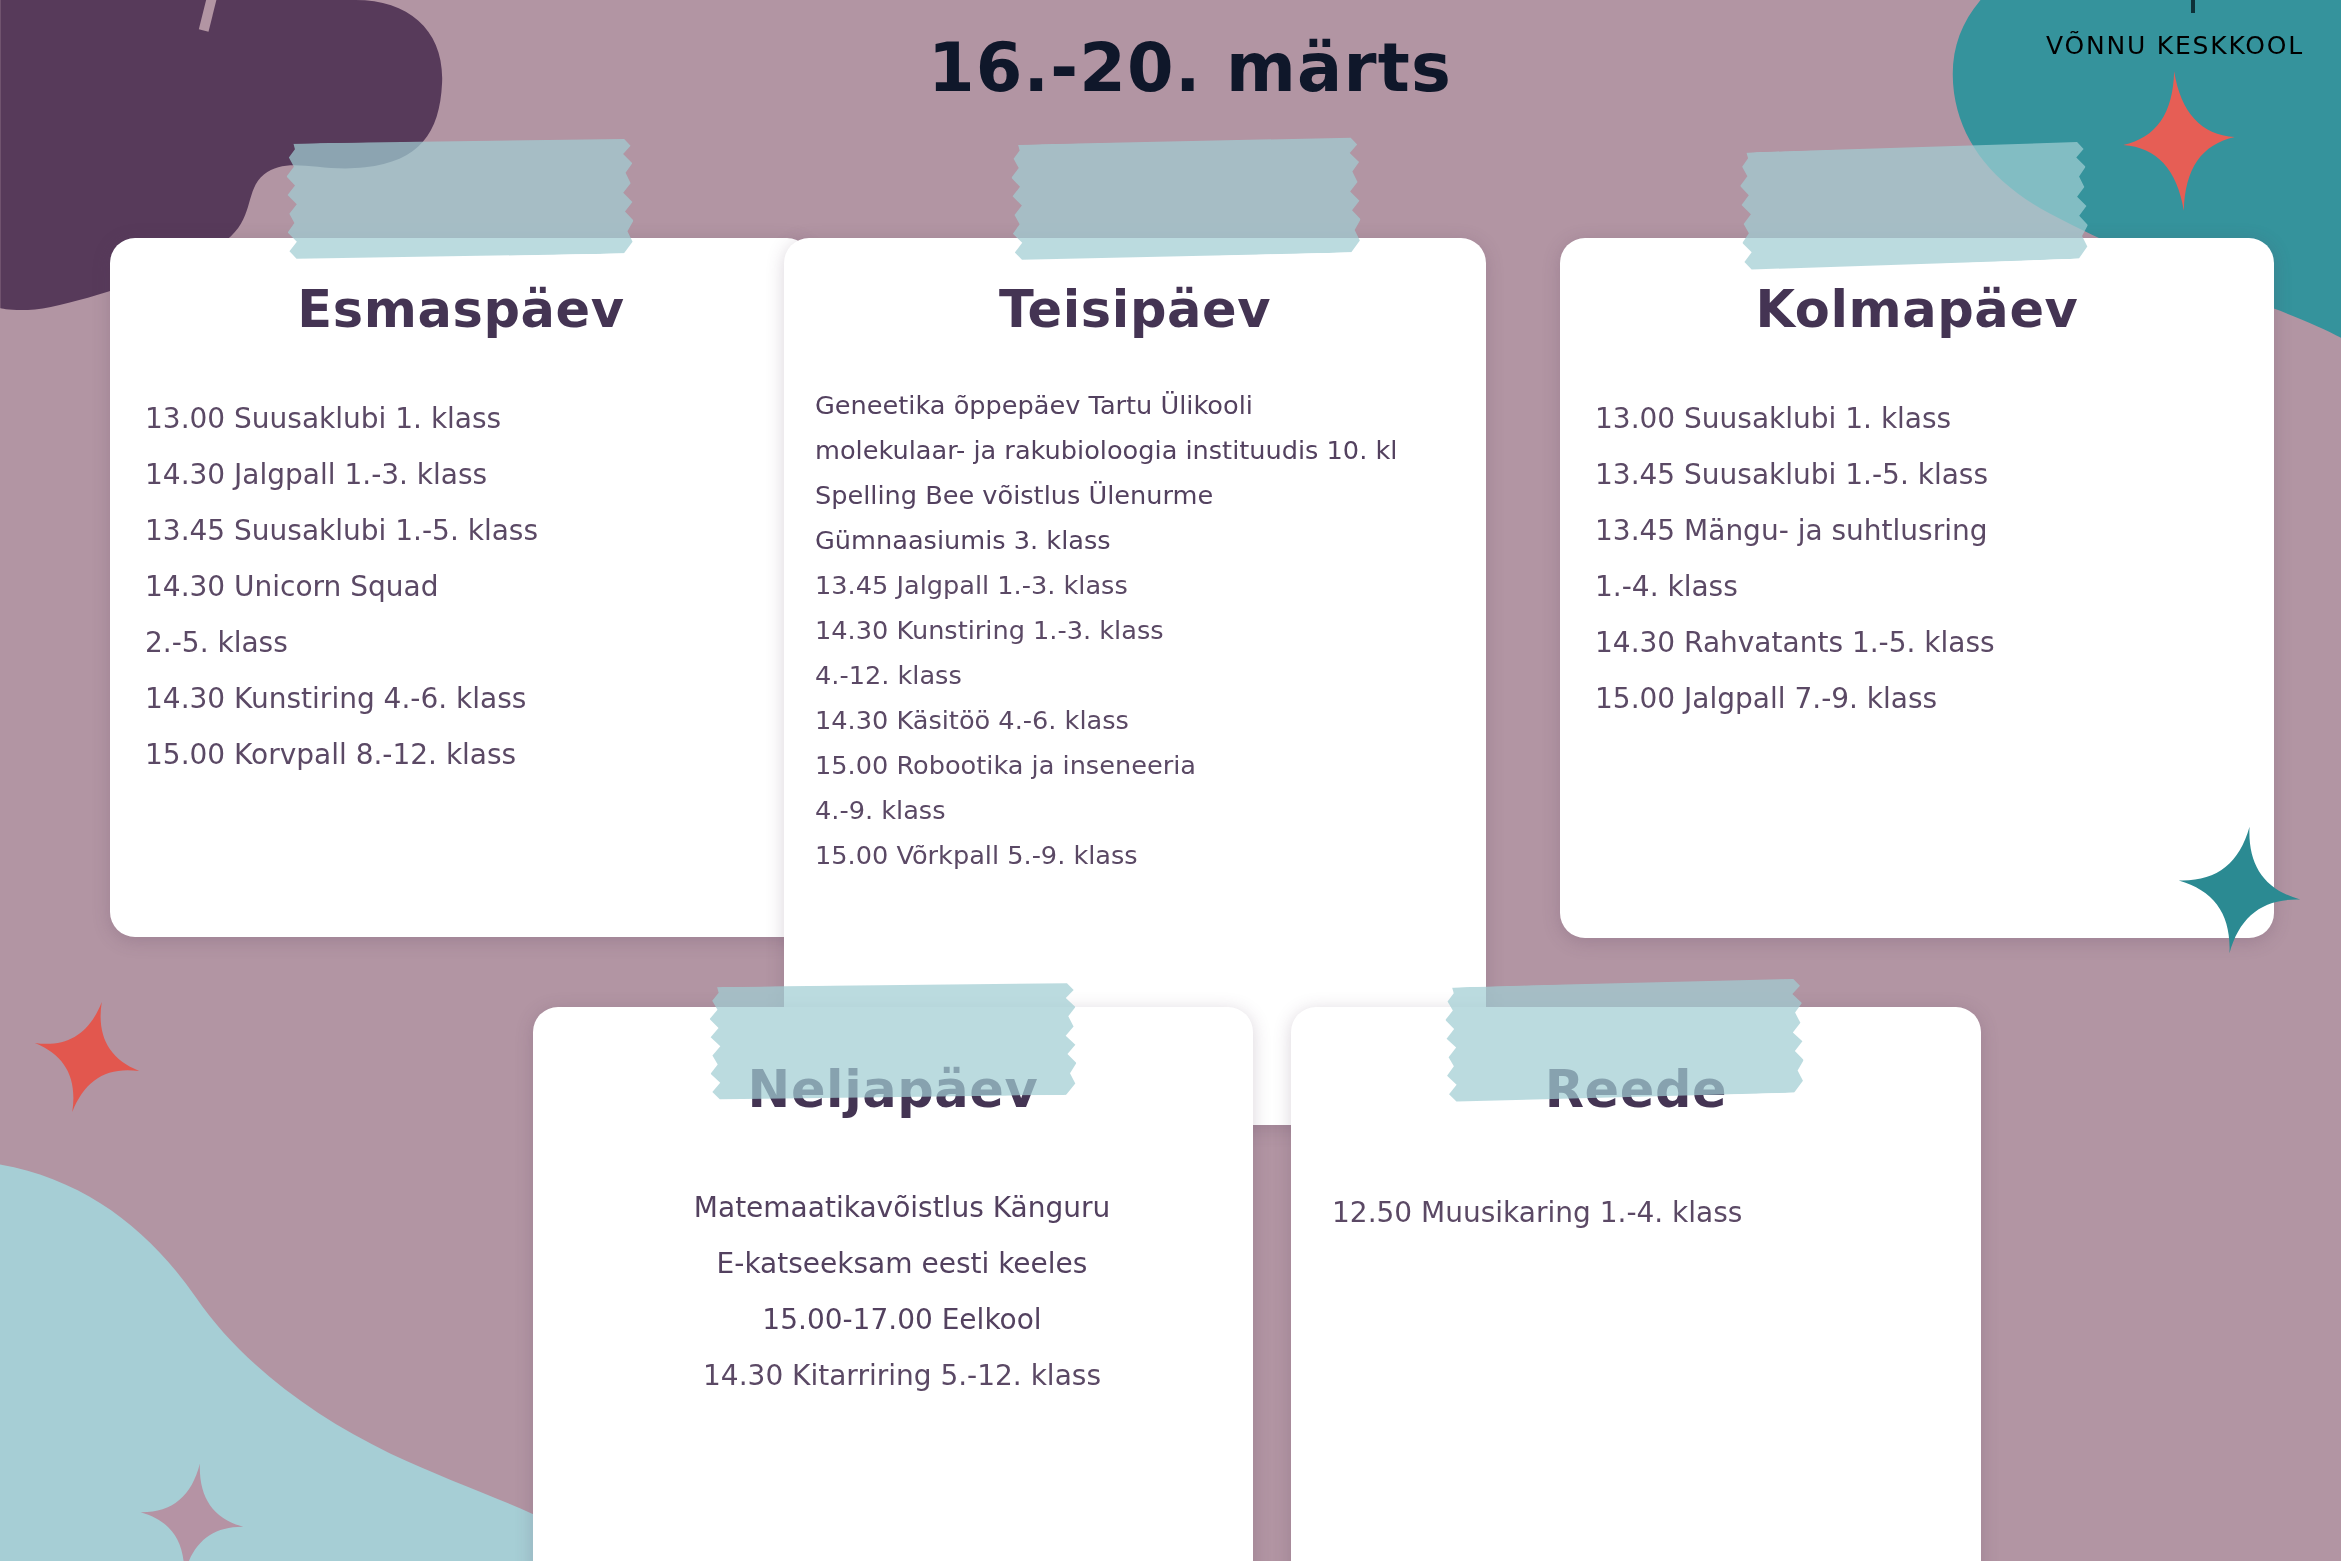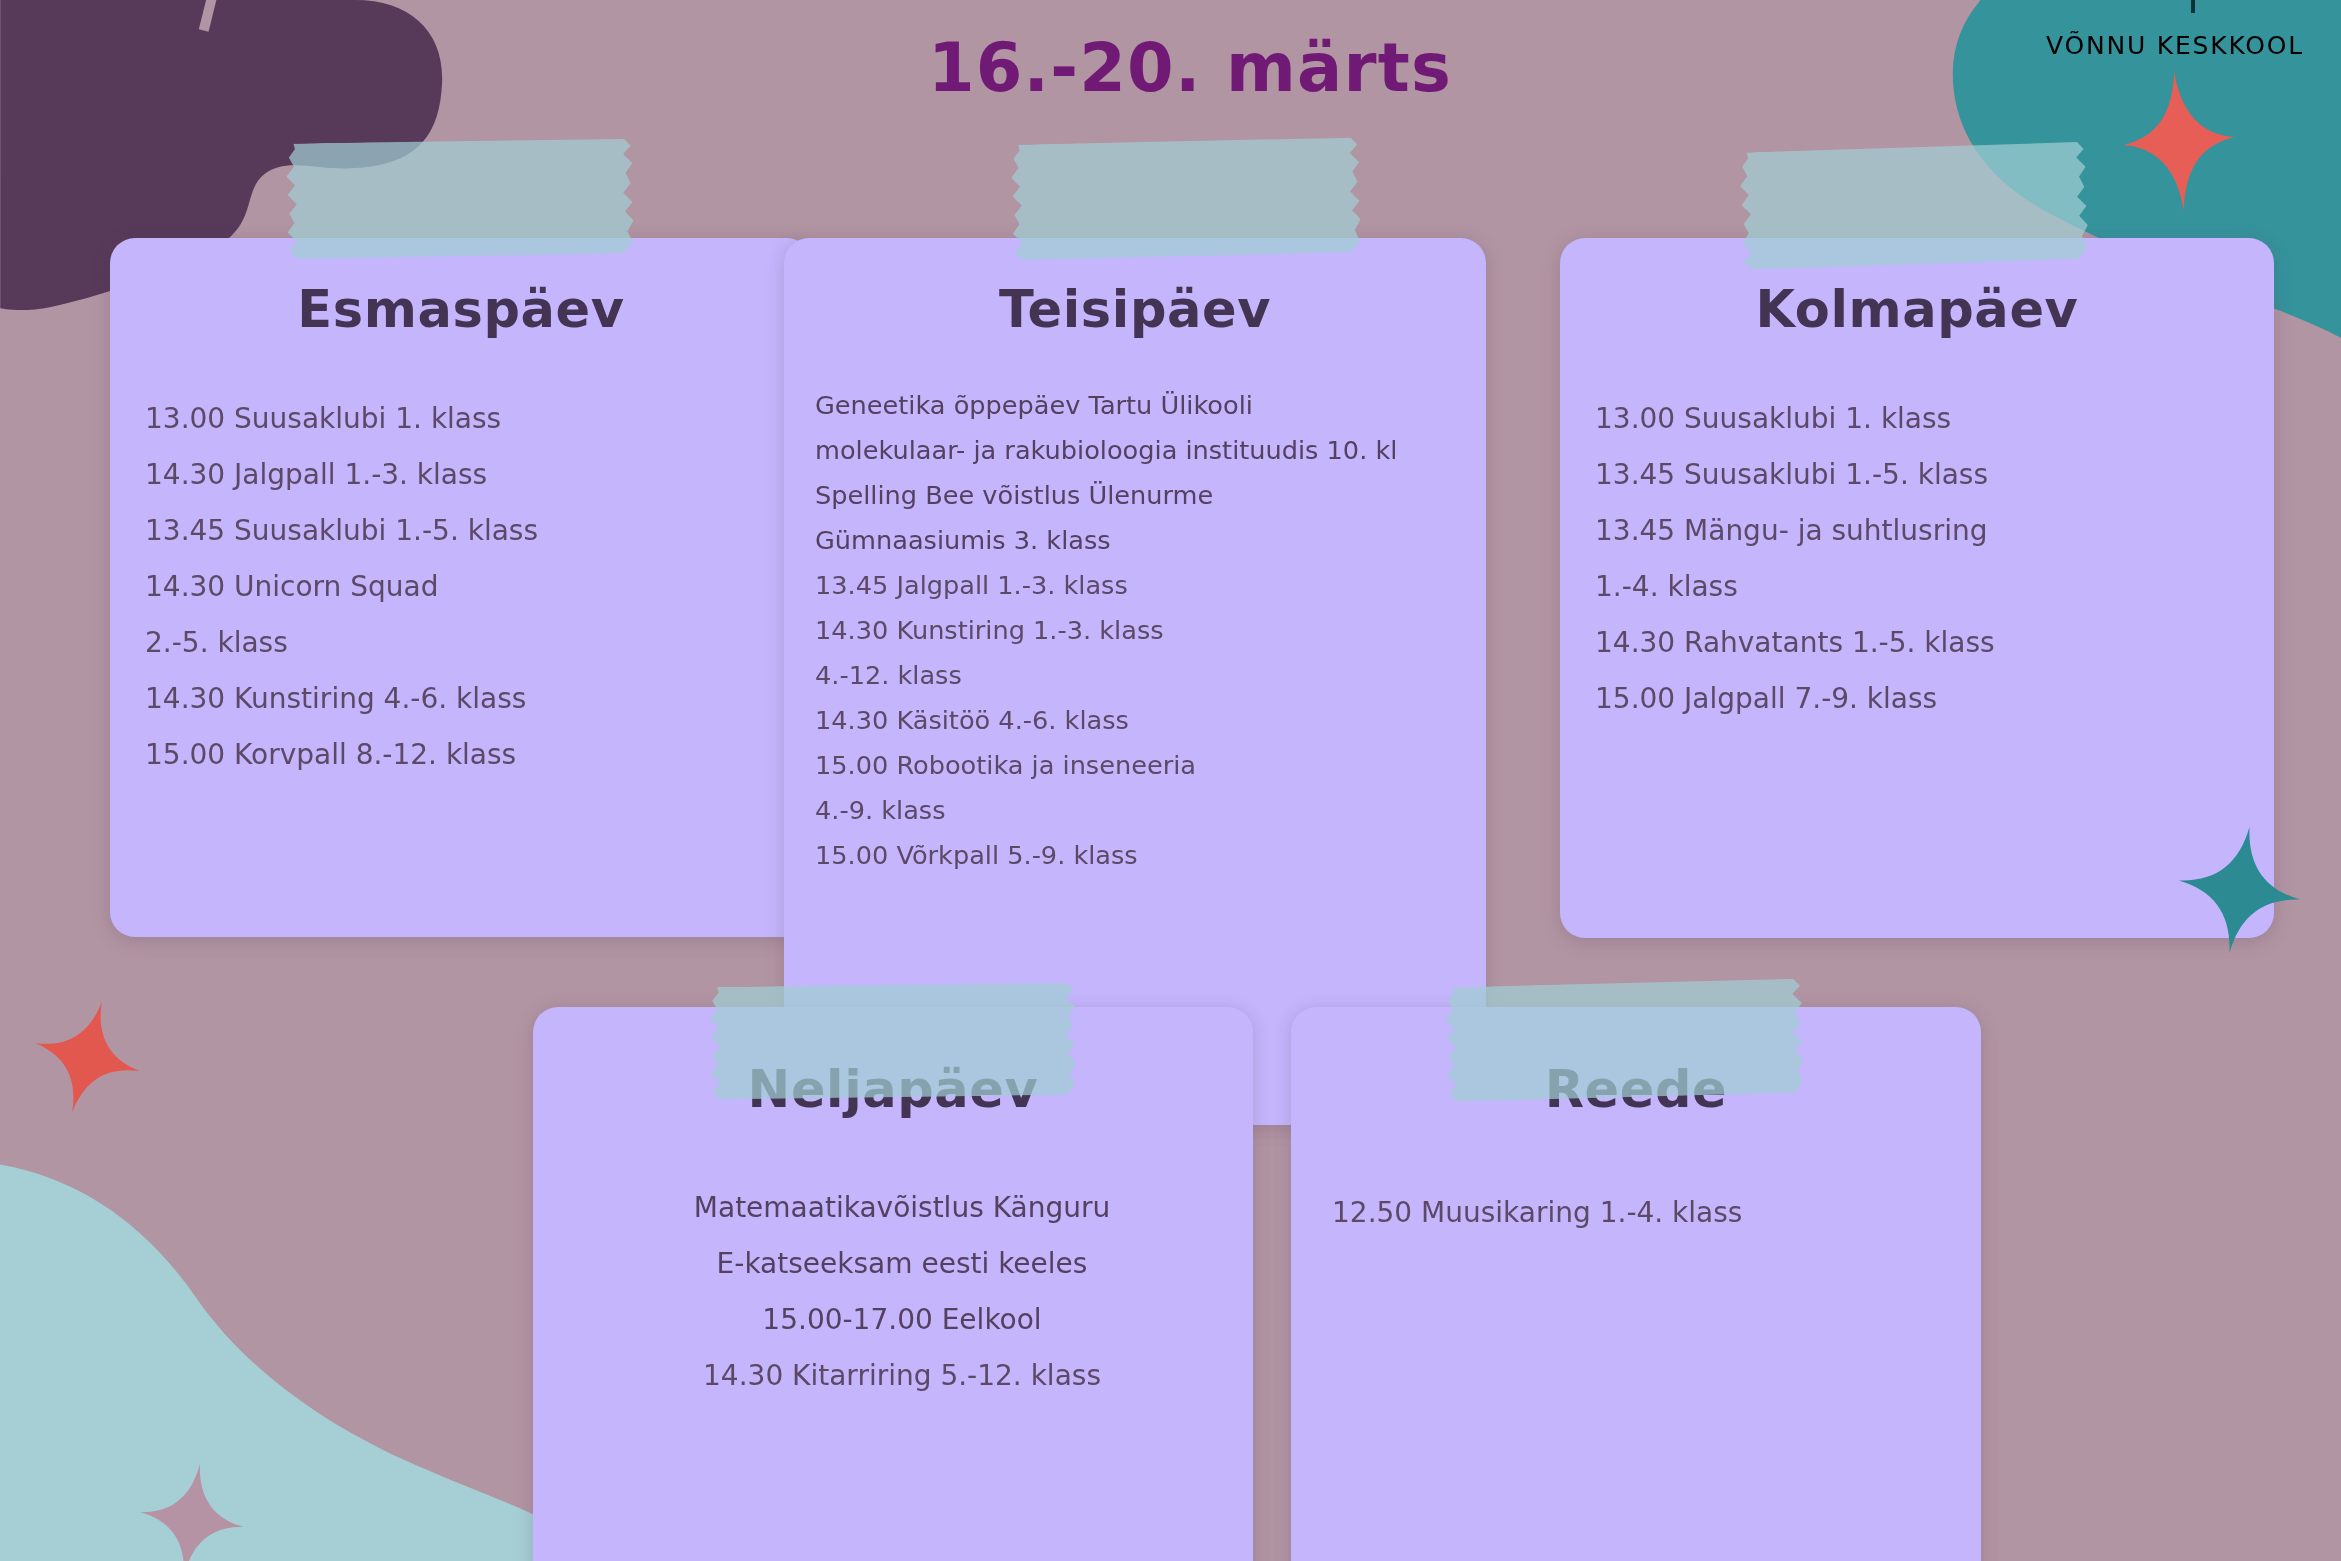--- a/index.html
+++ b/index.html
@@ -9,21 +9,21 @@
     background:#b295a3;
     overflow:hidden;
     font-family:"DejaVu Sans","Liberation Sans",sans-serif;
   }
   
   .blob{position:absolute;z-index:1;}
   .notch{position:absolute;z-index:1;background:#b295a3;transform:rotate(14deg);}
   
   .card{
     position:absolute;z-index:2;
-    background:#c4b5fd;
+    background:#ffffff;
     border-radius:25px;
     box-shadow:0 3.6px 18px rgba(86,58,89,0.22);
   }
   .day-title{
     margin-top:42px;
     text-align:center;
     font-size:51px;line-height:60px;
     font-weight:bold;
     color:#443453;
     letter-spacing:0.6px;
@@ -41,21 +41,21 @@
     background:rgba(161,205,211,0.72);
     clip-path:polygon(2.2% 0%, 97.8% 2%, 99.6% 8%, 97.4% 15%, 100% 23%, 98% 31%, 99.4% 40%, 97.2% 48%, 99.8% 56%, 97.6% 64%, 100% 72%, 98.2% 81%, 99.6% 90%, 97% 100%, 2.4% 98.5%, 0.4% 92%, 2.6% 84%, 0% 76%, 2% 68%, 0.6% 60%, 2.8% 52%, 0.2% 44%, 2.4% 36%, 0% 28%, 2.2% 20%, 0.8% 12%, 2.6% 5%);
   }
   
   .star{position:absolute;z-index:4;}
   
   #main-title{
     position:absolute;z-index:2;
     left:1190px;top:29px;transform:translateX(-50%);
     font-size:67px;font-weight:600;
-    color:#701a75;letter-spacing:1.2px;
+    color:#0f172a;letter-spacing:1.2px;
     white-space:nowrap;
   }
   #logo{
     position:absolute;z-index:5;
     left:2046px;top:31px;
     font-size:25px;font-weight:normal;
     letter-spacing:1.8px;
     color:#000000;white-space:nowrap;
   }
   #logo-mark{

